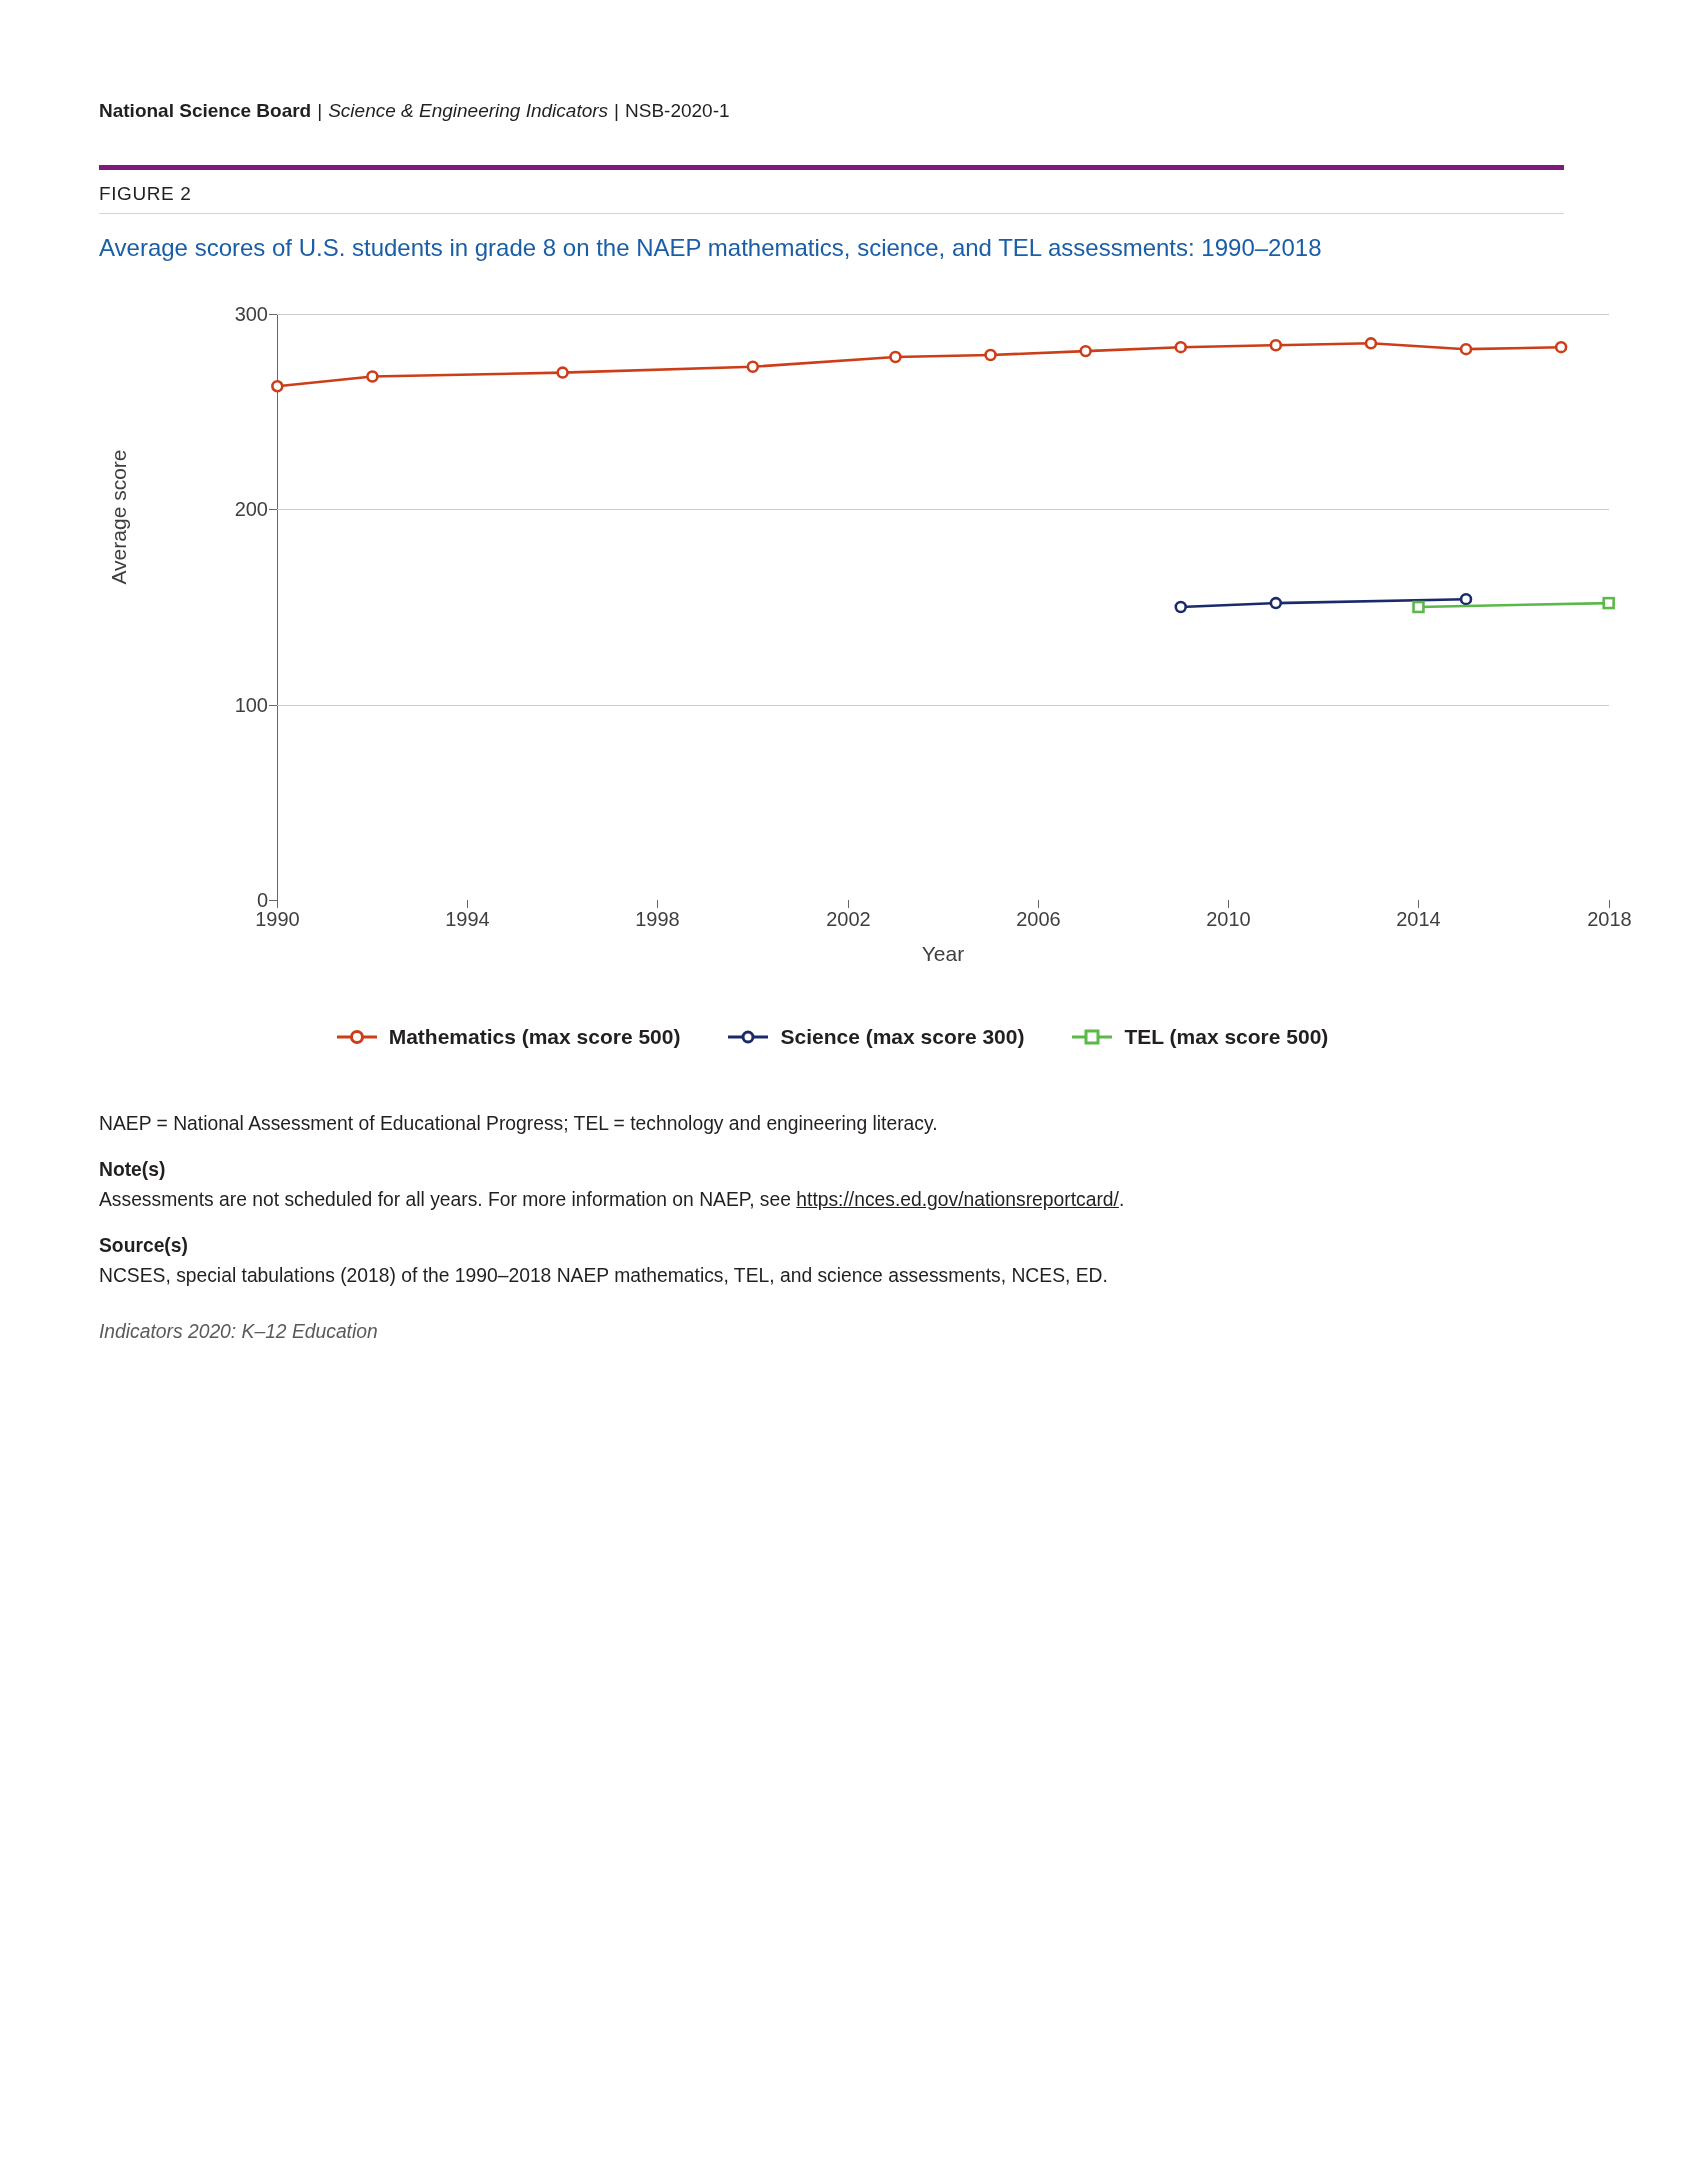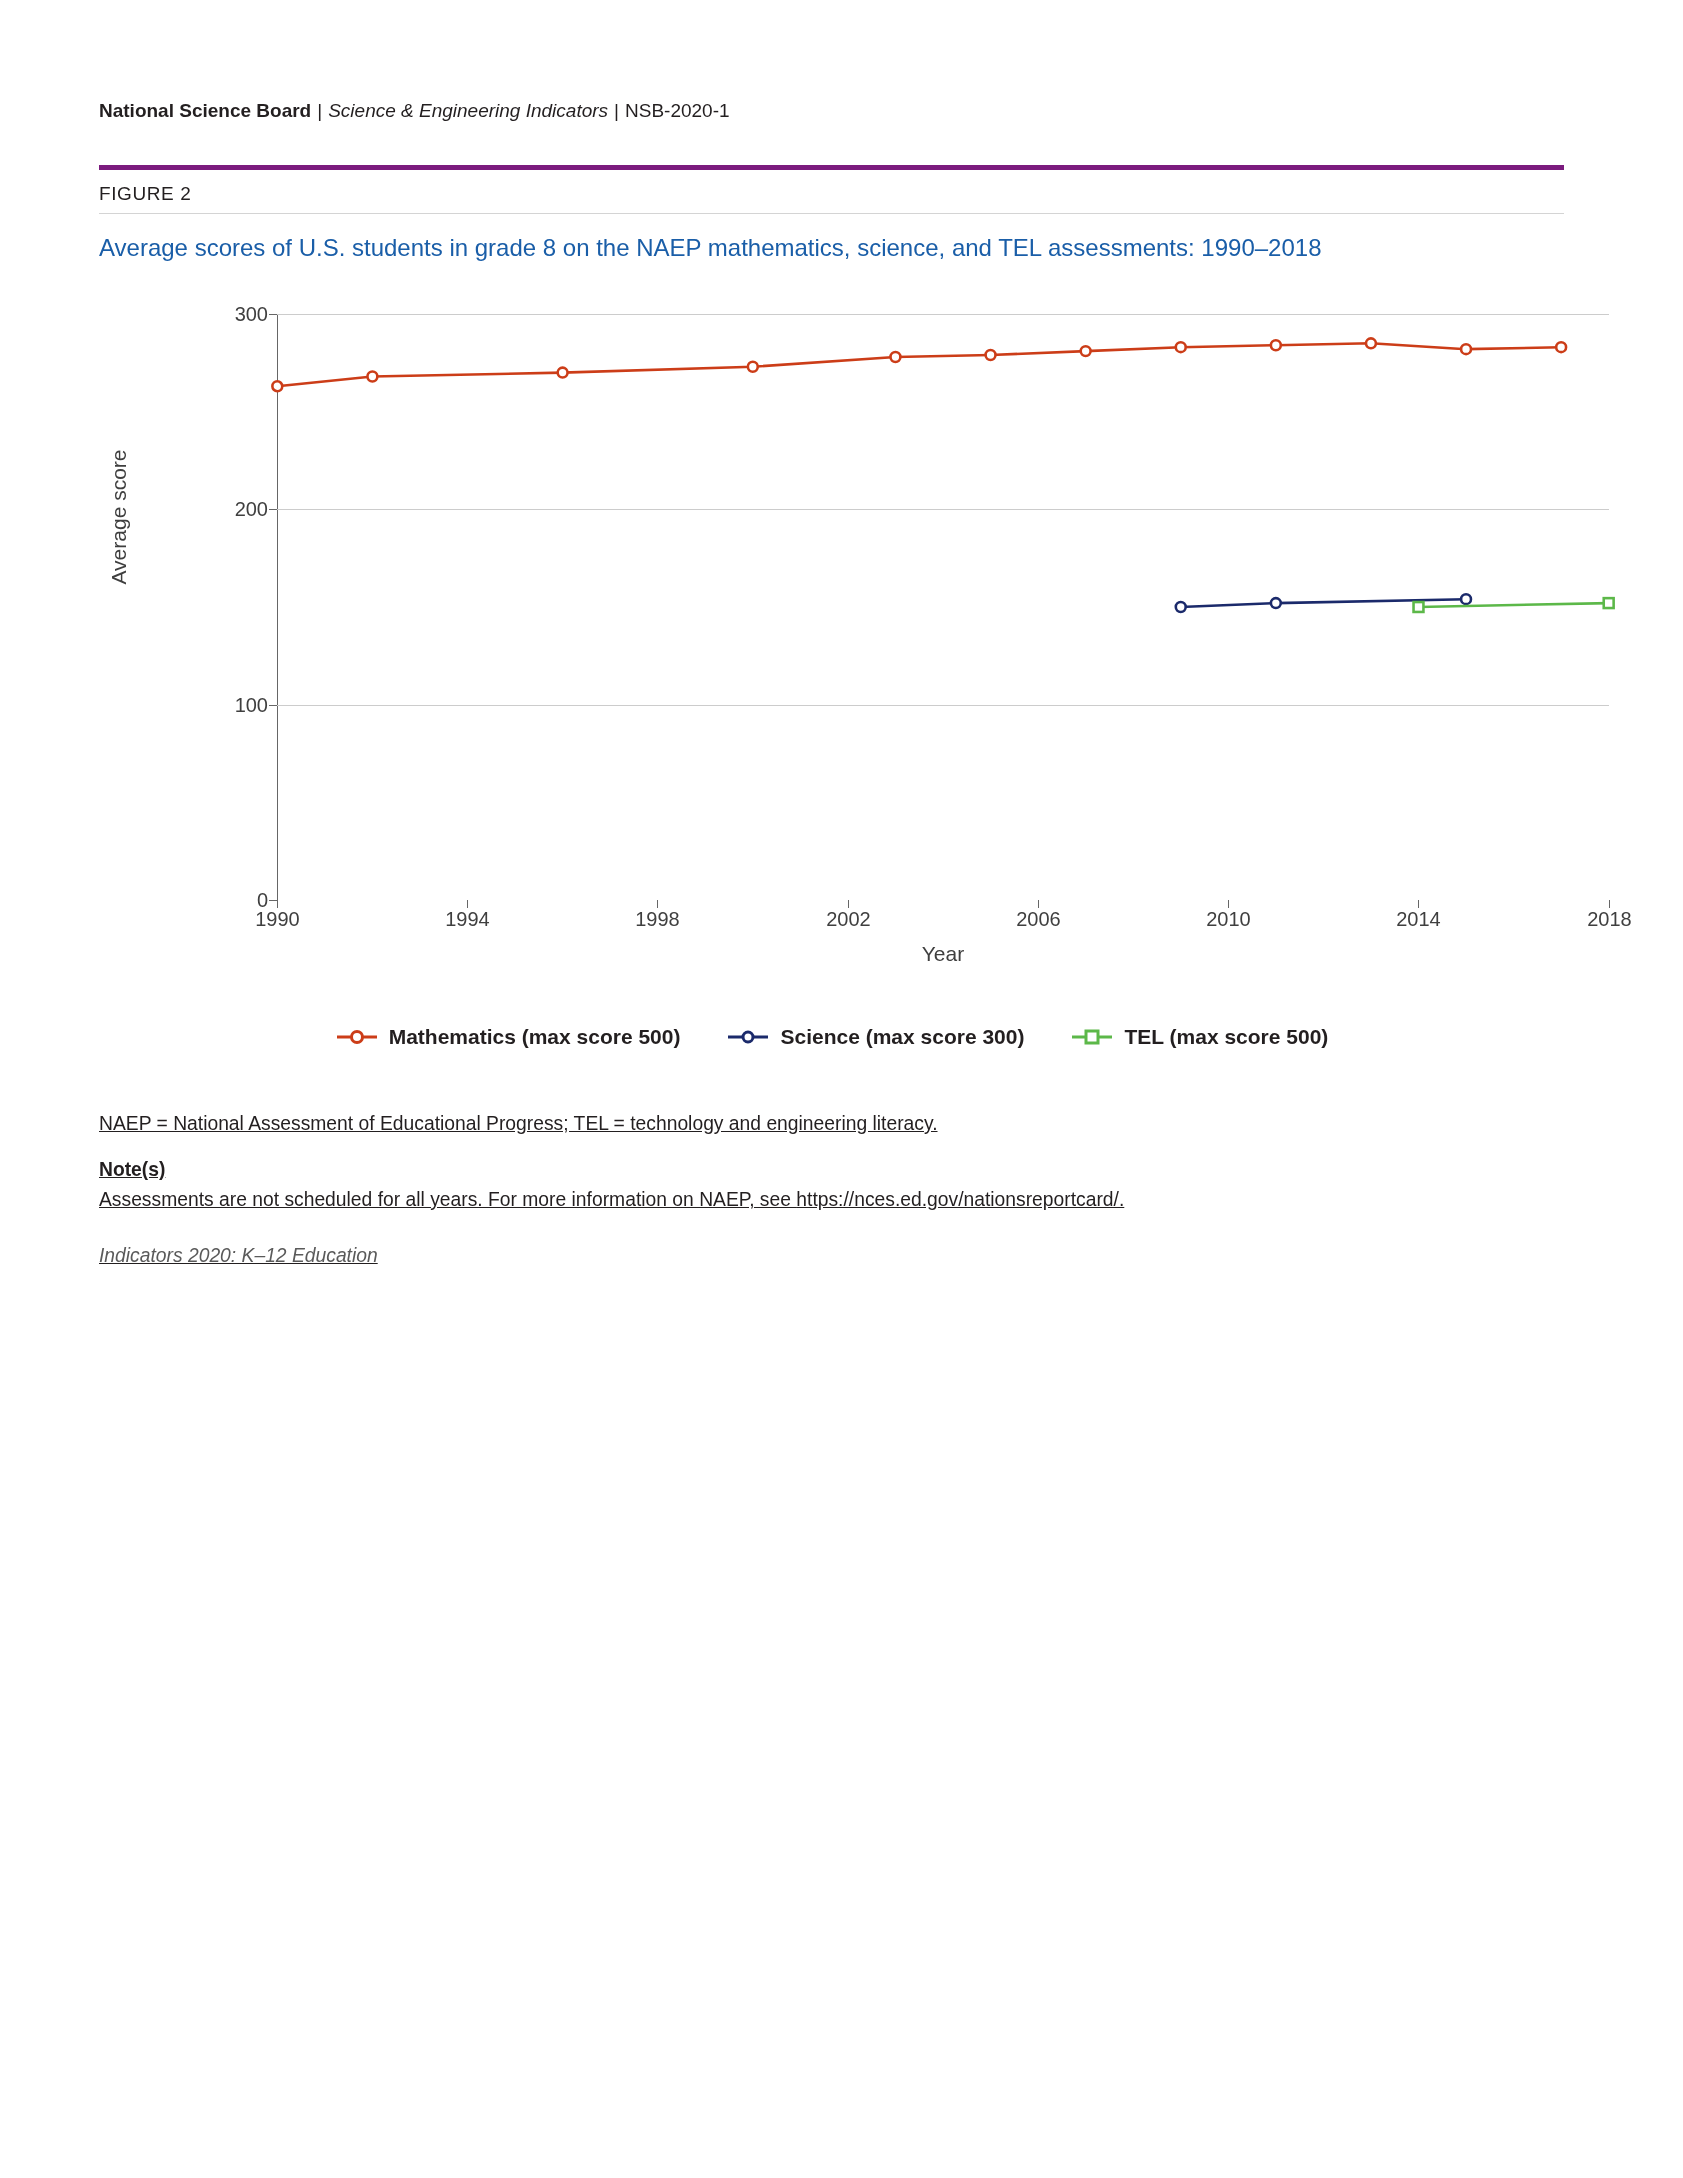--- a/index.html
+++ b/index.html
@@ -177,21 +177,20 @@
 
   
   .notes {
     position: absolute;
     left: 99px;
     top: 1109px;
     width: 1406px;
     font-size: 19.3px;
     line-height: 30px;
     color: #231f20;
-    text-decoration: underline;
   }
   .notes .block { margin-bottom: 16px; }
   .notes .heading { font-weight: bold; }
   .notes a { color: #231f20; text-decoration: underline; }
   .notes .indicator {
     font-style: italic;
     color: #5a5a5a;
     margin-top: 26px;
     display: block;
   }
@@ -297,17 +296,21 @@
       <span>TEL (max score 500)</span>
     </div>
   </div>
 
   <div class="notes">
     <div class="block">NAEP = National Assessment of Educational Progress; TEL = technology and engineering literacy.</div>
     <div class="block">
       <div class="heading">Note(s)</div>
       <div><span>Assessments are not scheduled for all years. For more information on NAEP, see </span><a href="#">https://nces.ed.gov/nationsreportcard/</a><span>.</span></div>
     </div>
+    <div class="block">
+      <div class="heading">Source(s)</div>
+      <div>NCSES, special tabulations (2018) of the 1990–2018 NAEP mathematics, TEL, and science assessments, NCES, ED.</div>
+    </div>
     <span class="indicator">Indicators 2020: K–12 Education</span>
   </div>
 
 </div>
 
 
 </body></html>

